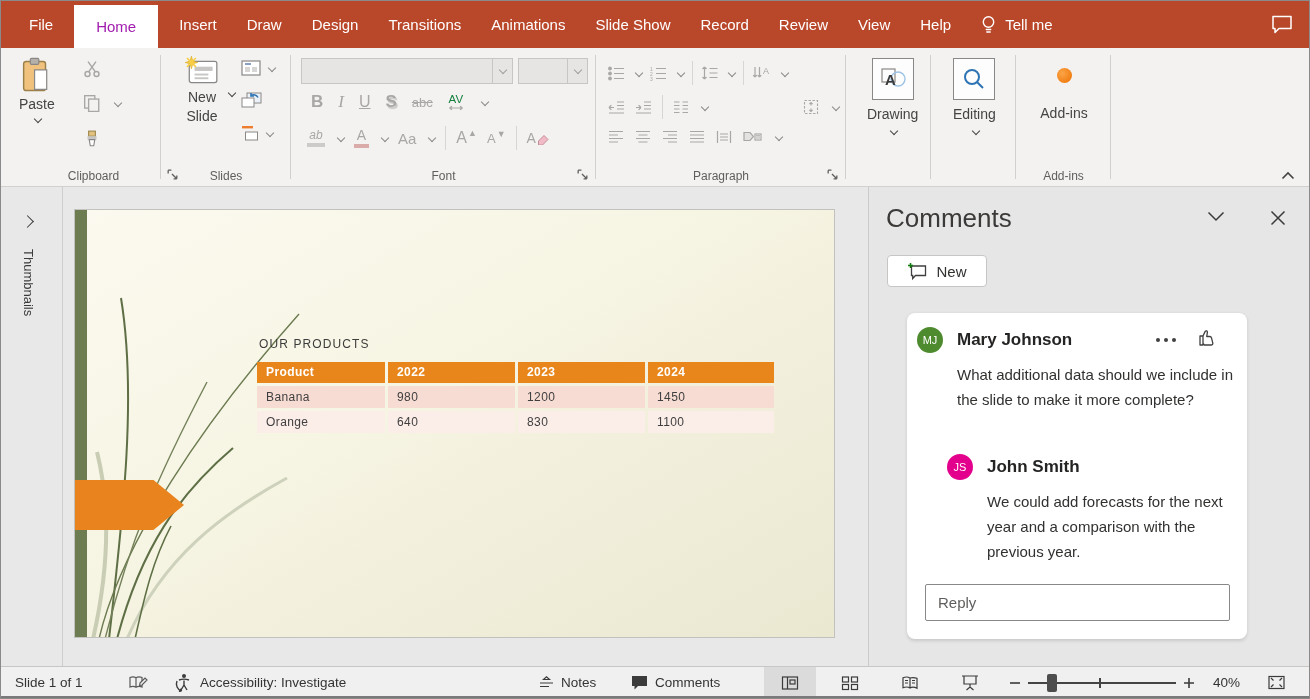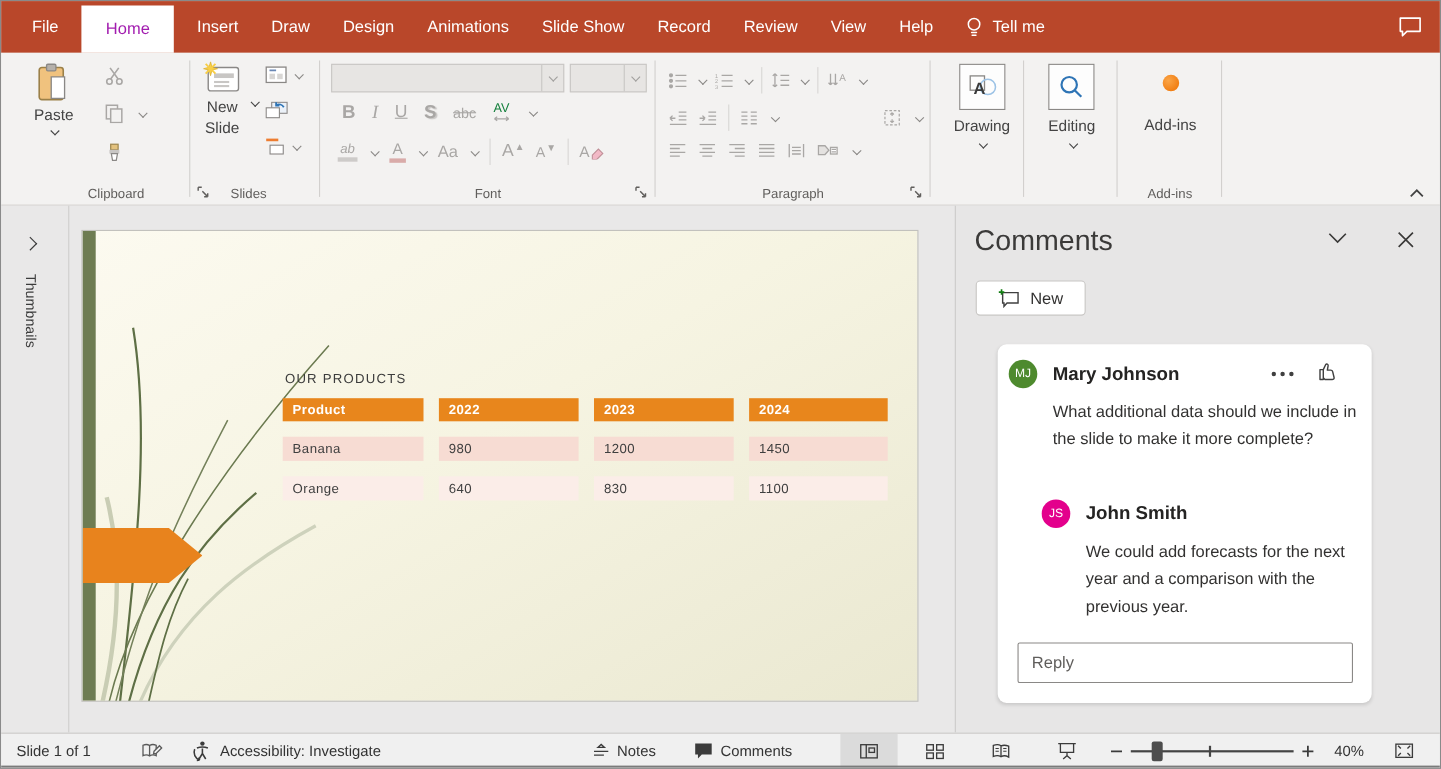--- a/index.html
+++ b/index.html
@@ -46,21 +46,21 @@
   
   .slide { position:absolute; left:73px; top:22px; width:761px; height:429px;
     background:linear-gradient(150deg,#FCFAF0 0%,#F6F4E2 45%,#EAE8D1 100%);
     border:1px solid #C2C1BD; overflow:hidden; }
   .slide-sidebar { position:absolute; left:0; top:0; width:12px; height:100%; }
   .slide-arrow { position:absolute; left:0; top:270px; width:109px; height:50px;
     clip-path:polygon(0 0,72% 0,100% 50%,72% 100%,0 100%); }
   .slide-title { position:absolute; left:184px; top:127px; font-size:12px; color:#3C3C3C;
     letter-spacing:1.1px; }
   .ptable { position:absolute; left:182px; top:152px; width:509px; display:grid;
-    grid-template-columns:128px 127px 127px 126px; gap:14px; font-size:12px; }
+    grid-template-columns:128px 127px 127px 126px; gap:3px; font-size:12px; }
   .ptable .hc { height:21px; line-height:21px; padding-left:9px; color:#fff; font-weight:bold; letter-spacing:.4px; }
   .ptable .dc { height:22px; line-height:22px; padding-left:9px; color:#3F3F3F; letter-spacing:.4px; }
   
   .cpanel { position:absolute; left:867px; top:0; width:443px; height:100%;
     background:#E7E6E6; border-left:1px solid #CCCBCA; }
   .cpanel-title { position:absolute; left:17px; top:16px; font-size:26px; color:#3B3A39; }
   .cbtn-new { position:absolute; left:18px; top:68px; width:100px; height:32px; background:#fff;
     border:1px solid #C8C6C4; border-radius:4px; display:flex; align-items:center;
     justify-content:center; gap:8px; font-size:15px; color:#323130; }
   .ccard { position:absolute; left:38px; top:126px; width:340px; height:326px; background:#fff;
@@ -87,20 +87,21 @@
 </style>
 </head>
 <body>
 
 <div class="tabbar">
   <div class="tab" style="padding-left:28px">File</div>
   <div class="tab active">Home</div>
   <div class="tab">Insert</div>
   <div class="tab">Draw</div>
   <div class="tab">Design</div>
+  <div class="tab">Transitions</div>
   <div class="tab">Animations</div>
   <div class="tab">Slide Show</div>
   <div class="tab">Record</div>
   <div class="tab">Review</div>
   <div class="tab">View</div>
   <div class="tab">Help</div>
   <div class="tellme">
     <span>
       <svg width="17" height="22" viewBox="0 0 17 22" fill="none" stroke="#fff" stroke-width="1.4" stroke-linecap="round">
         <circle cx="8.5" cy="8" r="5.2"></circle>
@@ -111,21 +112,21 @@
   </div>
   <div class="top-chat">
     <svg width="22" height="20" viewBox="0 0 22 20" fill="none" stroke="#fff" stroke-width="1.5" stroke-linejoin="round">
       <path d="M2 2.5 h18 v12 h-12 l-4 4 v-4 h-2 z"></path>
     </svg>
   </div>
 </div>
 
 <div class="ribbon">
 
-  <div class="group" style="left:12px;width:185px">
+  <div class="group" style="left:0;width:185px">
     <div class="bigbtn" style="left:18px;top:8px">
       <svg width="34" height="40" viewBox="0 0 28 32">
         <rect x="3" y="4" width="18" height="24" rx="2" fill="#F0C27E" stroke="#9B8049" stroke-width="1.2"></rect>
         <rect x="8.5" y="1.5" width="7" height="5" rx="1" fill="#B5B0AA" stroke="#8A8886"></rect>
         <path d="M12 11 h10 v16 h-10 z" fill="#fff" stroke="#8A8886"></path>
       </svg>
       <span>Paste</span>
       <i class="chev" style="margin-top:4px"></i>
     </div>
     <div style="position:absolute;left:82px;top:12px">

